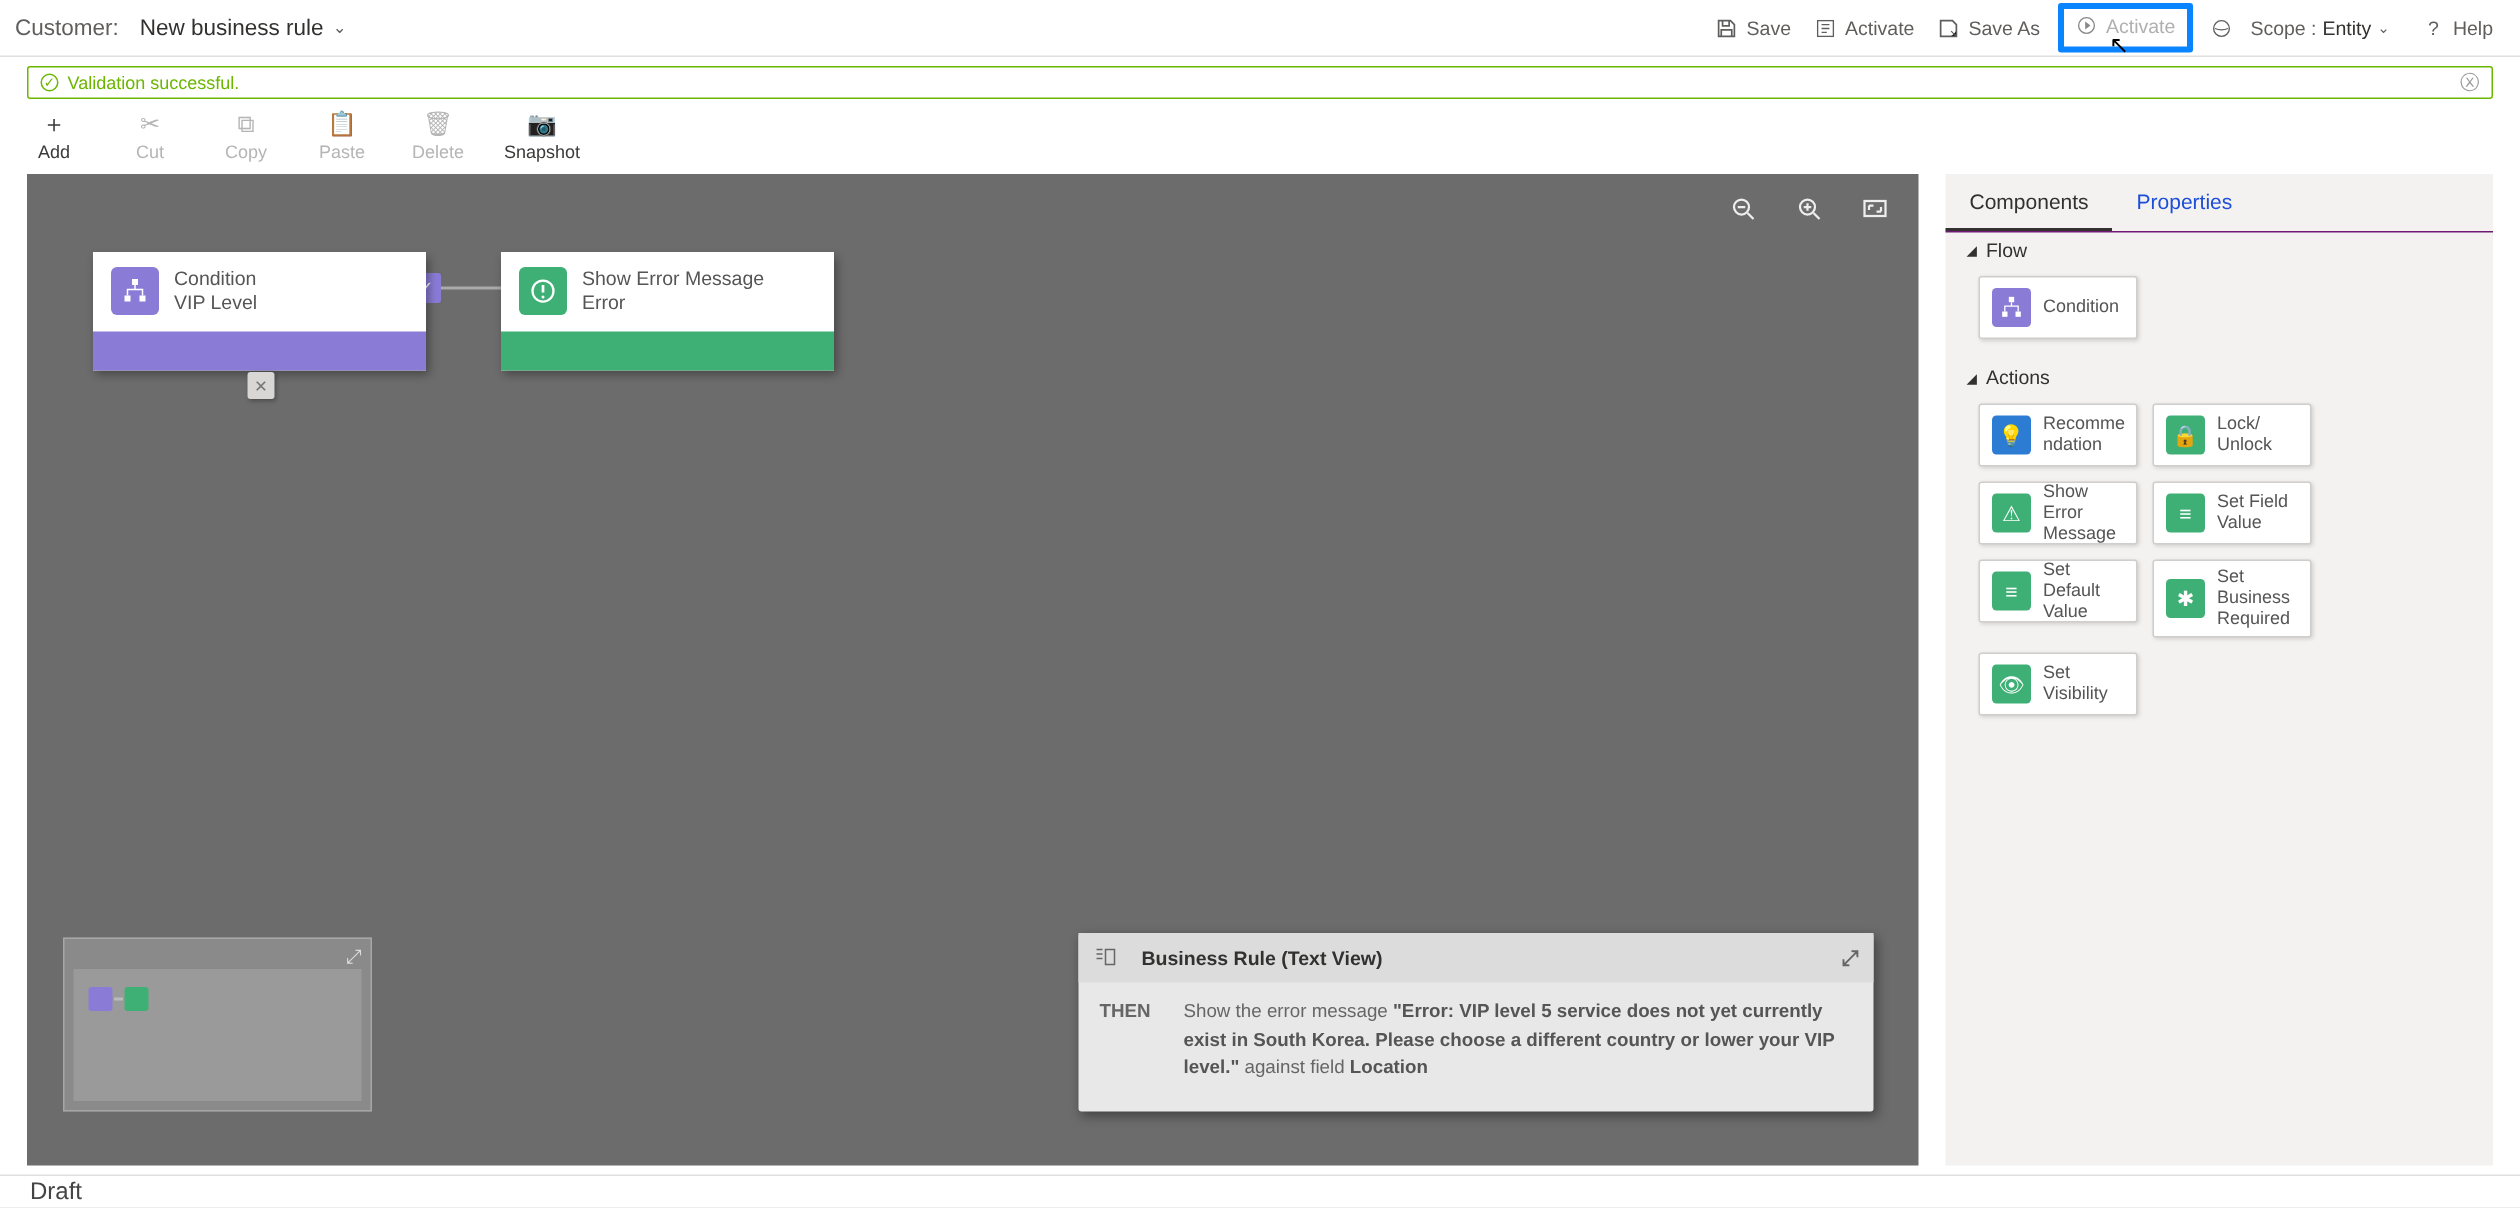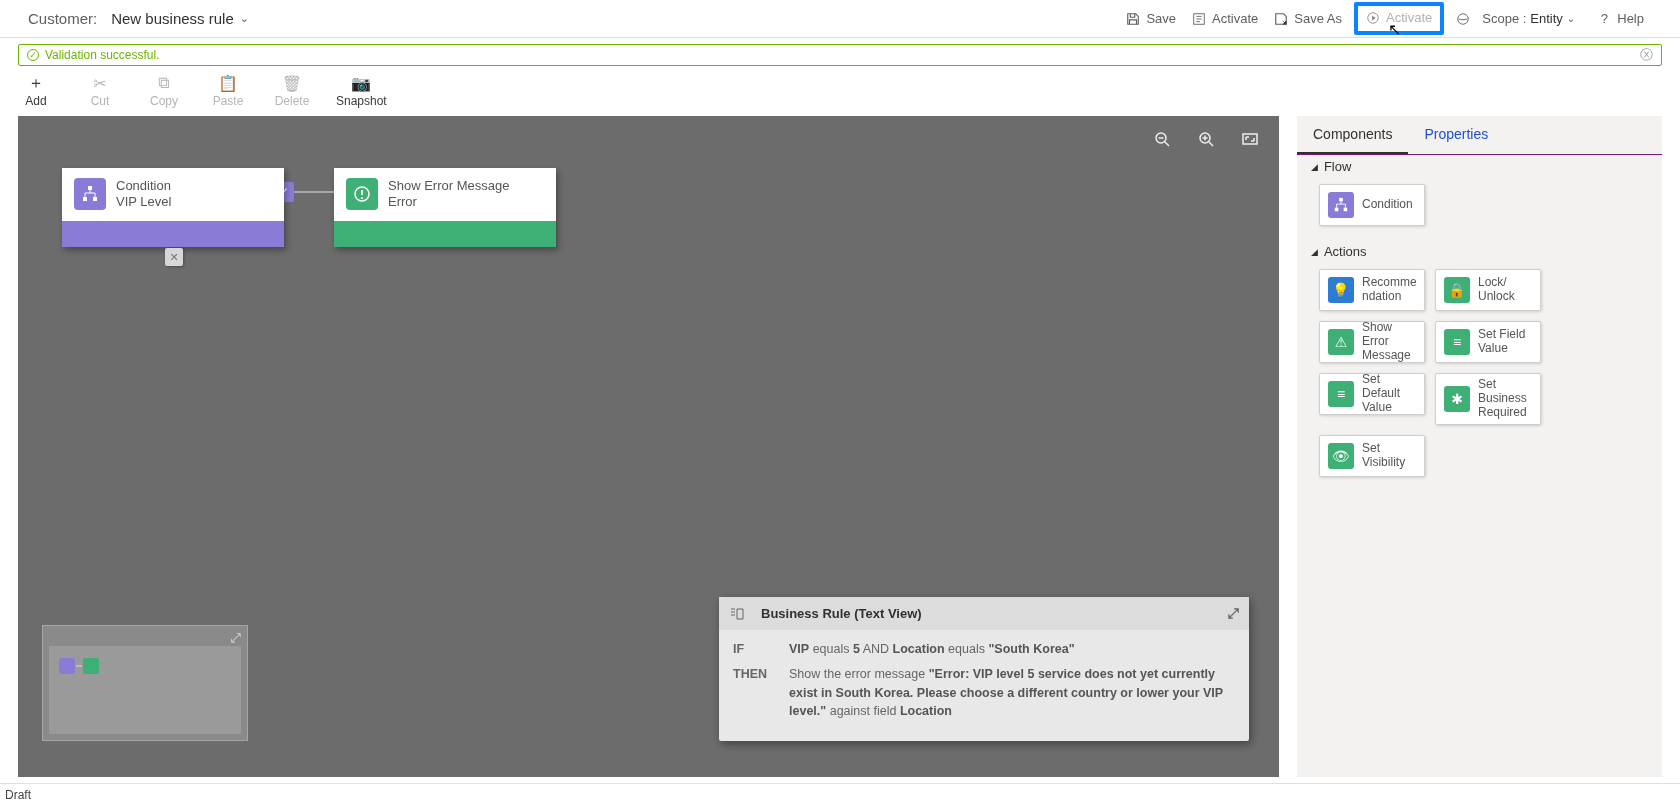--- a/index.html
+++ b/index.html
@@ -1,19 +1,19 @@
 <!DOCTYPE html>
 <html><head>
 <meta charset="utf-8">
 <style>
   * { box-sizing: border-box; margin: 0; padding: 0; font-family: "Segoe UI", Arial, sans-serif; }
   html, body { width: 1680px; height: 805px; background: #fff; overflow: hidden; color: #323130; }
 
   
-  .header { display: flex; align-items: center; height: 38px; padding: 0 28px; border-bottom: 1px solid #e1dfdd; }
+  .header { display: flex; align-items: center; height: 38px; padding: 0 10px; border-bottom: 1px solid #e1dfdd; }
   .header .title-prefix { font-size: 15px; color: #605e5c; }
   .header .title-name { font-size: 15px; color: #323130; margin-left: 14px; }
   .header .chev { margin-left: 6px; color: #605e5c; font-size: 11px; }
   .header .spacer { flex: 1; }
   .hbtn { display: inline-flex; align-items: center; gap: 6px; padding: 4px 8px; font-size: 13px; color: #605e5c; cursor: pointer; }
   .hbtn .ico { width: 14px; height: 14px; display: inline-flex; align-items: center; justify-content: center; }
   .activate-wrap { border: 4px solid #0a84ff; padding: 2px 6px; margin: 0 4px; border-radius: 2px; position: relative; }
   .scope-pair { display: inline-flex; align-items: center; gap: 4px; font-size: 13px; color: #605e5c; margin: 0 6px; }
   .scope-val { color: #323130; }
   .scope-chev { font-size: 10px; color: #605e5c; }
@@ -101,21 +101,21 @@
     box-shadow: 1px 1px 3px rgba(0,0,0,.15); display:flex; align-items:center; gap:8px;
     padding: 0 8px; cursor:grab; border-radius:2px; }
   .comp .cico { width:26px; height:26px; border-radius:3px; display:flex; align-items:center; justify-content:center; color:#fff; font-size:14px; flex-shrink:0; }
   .cico.purple { background:#8a7cd6; }
   .cico.blue   { background:#2c7cd4; }
   .cico.green  { background:#3fb075; }
   .comp .clabel { font-size: 12px; color:#555; line-height:1.15; }
 
   
   .footer { position:absolute; left:0; right:0; bottom:0; height:22px; border-top:1px solid #e1dfdd;
-    display:flex; align-items:center; padding:0 5px; font-size:12px; color:#444; background:#fff; }
+    display:flex; align-items:center; padding:0 20px; font-size:16px; color:#444; background:#fff; }
 
   svg { display:block; }
 </style>
 </head>
 <body>
 
 <div class="header">
   <span class="title-prefix">Customer:</span>
   <span class="title-name">New business rule</span>
   <span class="chev">⌄</span>
@@ -294,26 +294,20 @@
           <span>
             <svg width="16" height="16" viewBox="0 0 16 16">
                 <path d="M2 3h4M2 6h4M2 9h4 M8 3h6v10H8z" stroke="#666" fill="none"></path>
               </svg>
           </span>
           <span>Business Rule (Text View)</span>
           <span class="tv-exp">⤢</span>
         </div>
         <div class="tv-body">
           <div class="tv-row">
-            <div class="tv-kw">IF</div>
-            <div class="tv-text">
-              <b>VIP</b><span> equals </span><b>5</b><span> AND </span><b>Location</b><span> equals </span><b>"South Korea"</b>
-            </div>
-          </div>
-          <div class="tv-row">
             <div class="tv-kw">THEN</div>
             <div class="tv-text">
               <span>Show the error message </span><b>"Error: VIP level 5 service does not yet currently exist in South Korea. Please choose a different country or lower your VIP level."</b><span> against field </span><b>Location</b>
             </div>
           </div>
         </div>
       </div>
     </div>
   </div>
 

